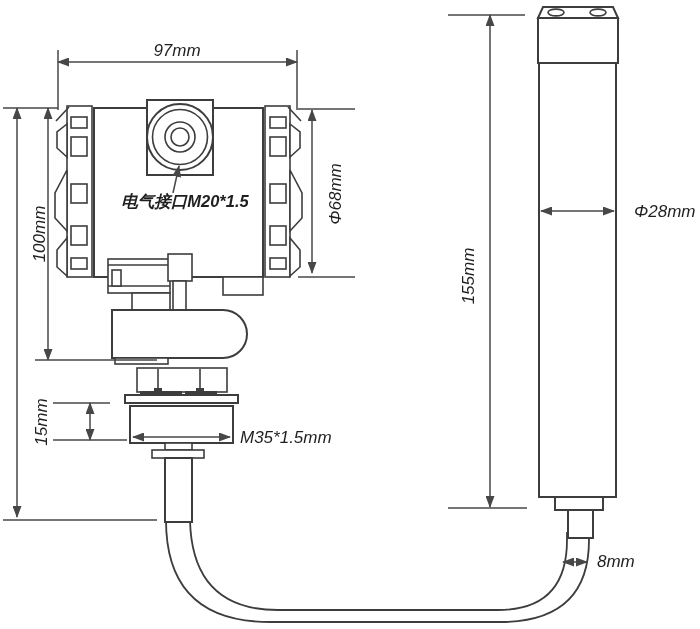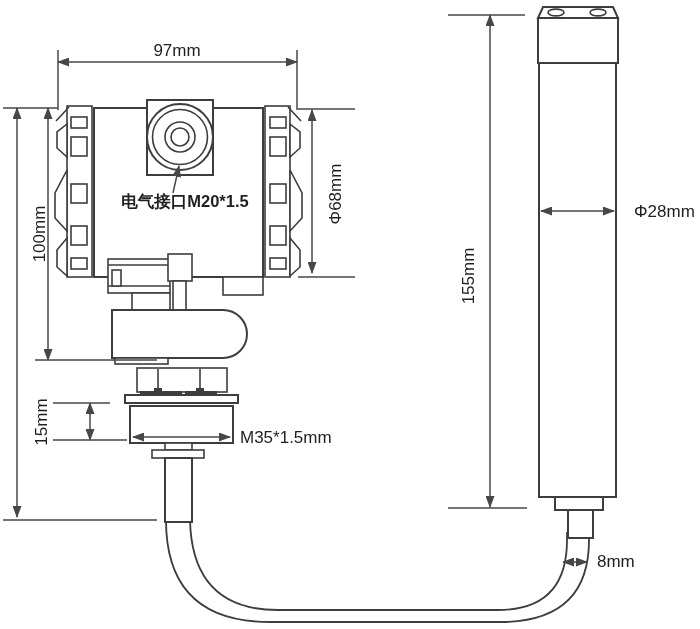--- a/index.html
+++ b/index.html
@@ -8,20 +8,21 @@
     --ink:#1f1f1f;
     --bg:#ffffff;
   }
   html,body{margin:0;padding:0;background:var(--bg);}
   .canvas{
     position:relative;
     width:700px;height:629px;
     background:var(--bg);
     overflow:hidden;
     font-family:"Liberation Sans","DejaVu Sans",sans-serif;
+    font-style:italic;
   }
   svg{display:block}
   .part{fill:#fff;stroke:var(--line);stroke-width:2;stroke-linejoin:miter;}
   .part-thin{fill:#fff;stroke:var(--line);stroke-width:1.6;}
   .pline{fill:none;stroke:var(--line);stroke-width:1.6;}
   .solid{fill:var(--line);stroke:none;}
   .dimline{fill:none;stroke:var(--dim);stroke-width:1.5;}
   .dimtxt{fill:var(--ink);font-family:"Liberation Sans","DejaVu Sans",sans-serif;font-size:17px;}
   .cjk{font-size:16.5px;font-weight:bold;}
   .cable-outline{fill:none;stroke:var(--line);stroke-width:1.8;}

